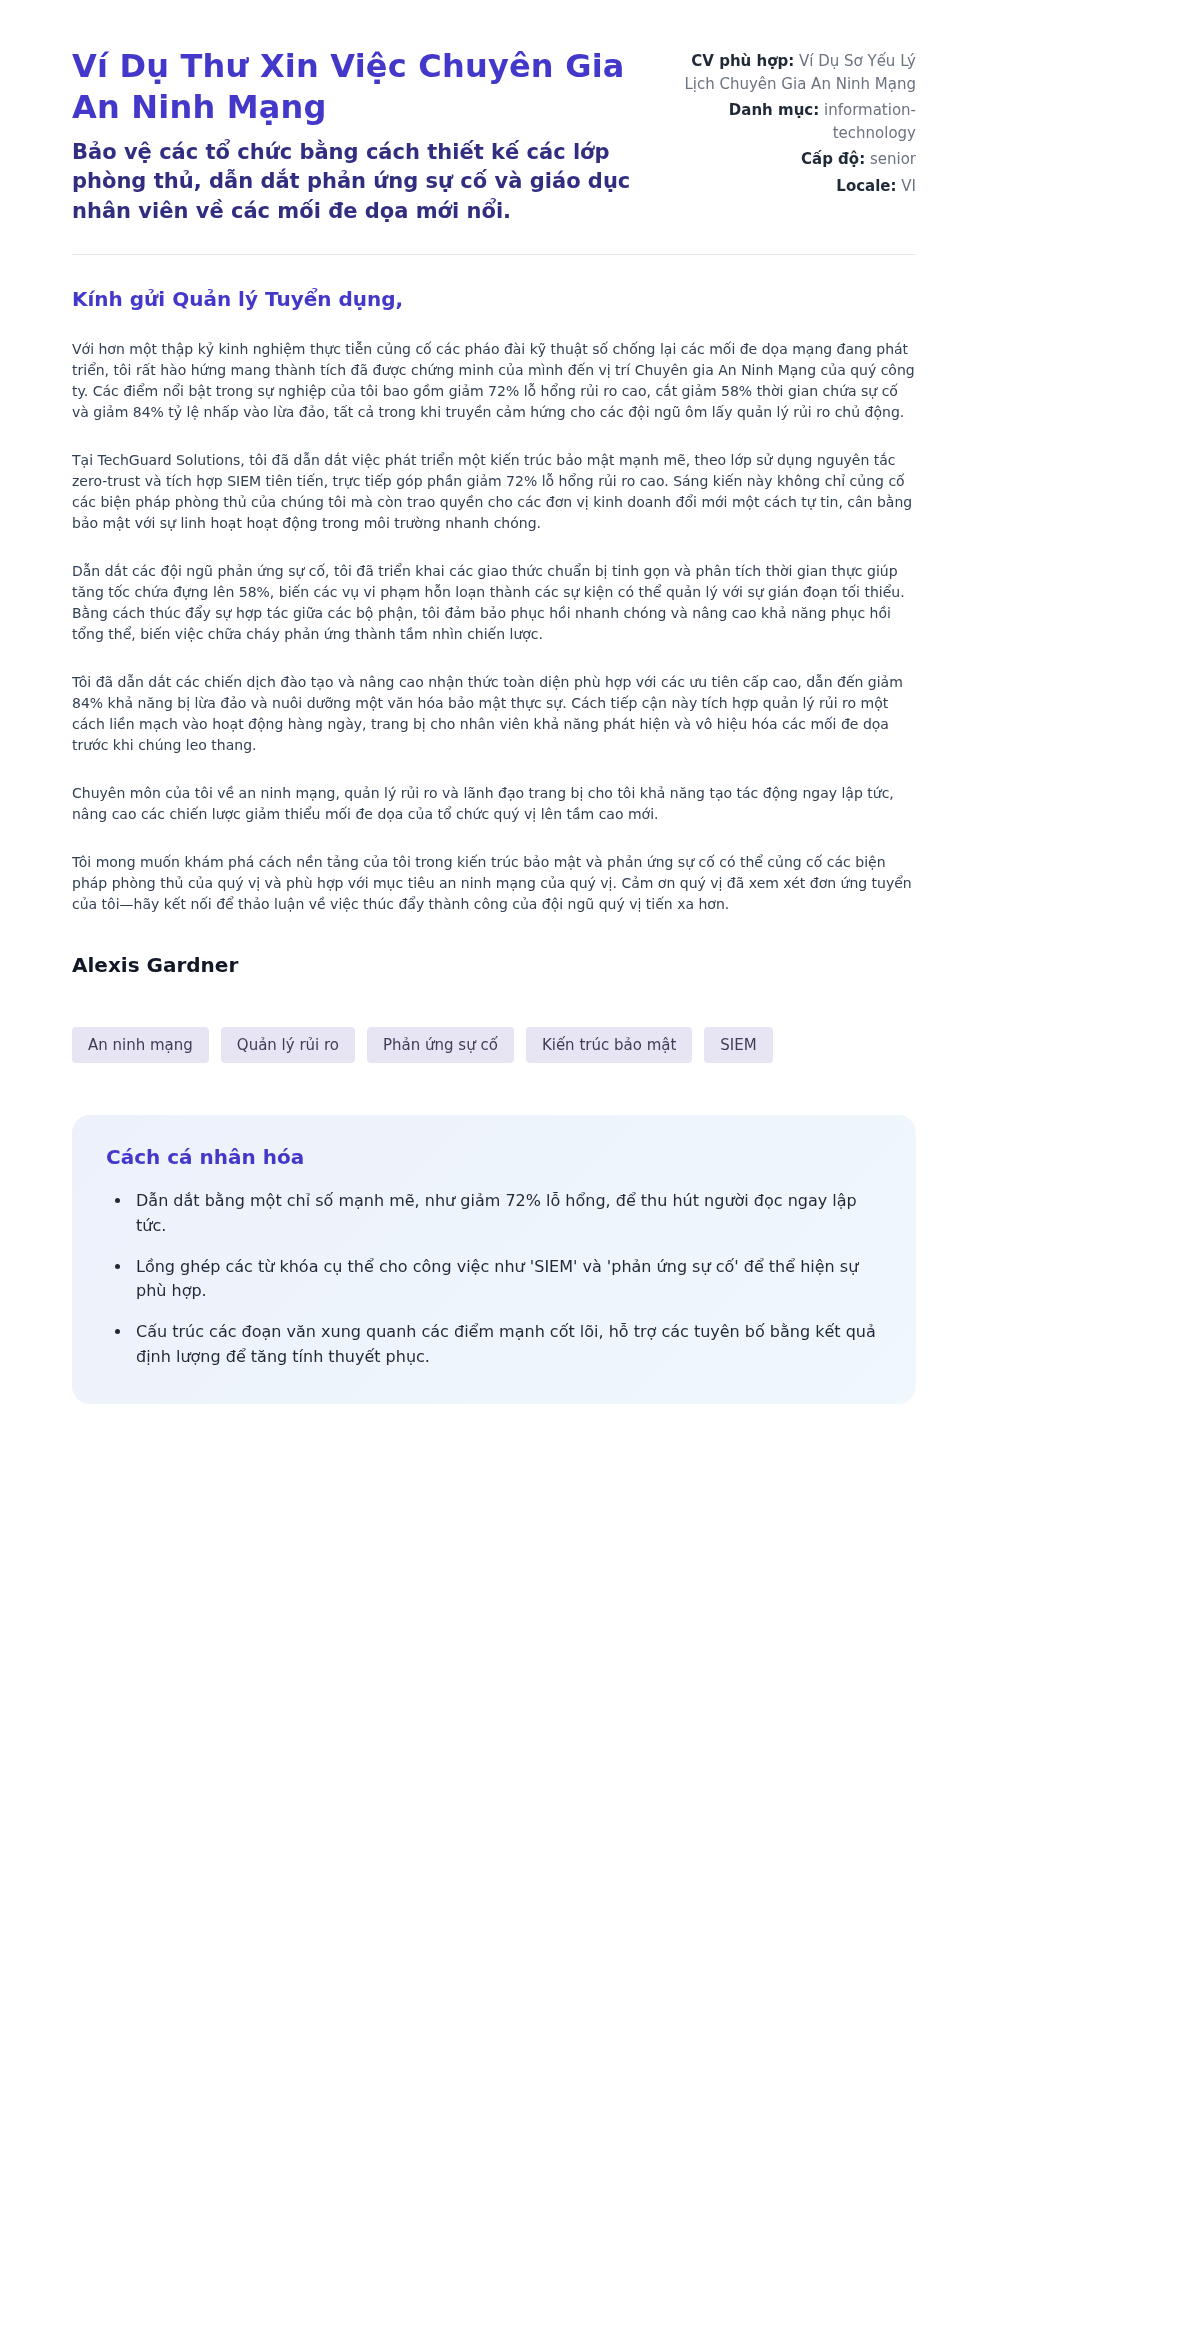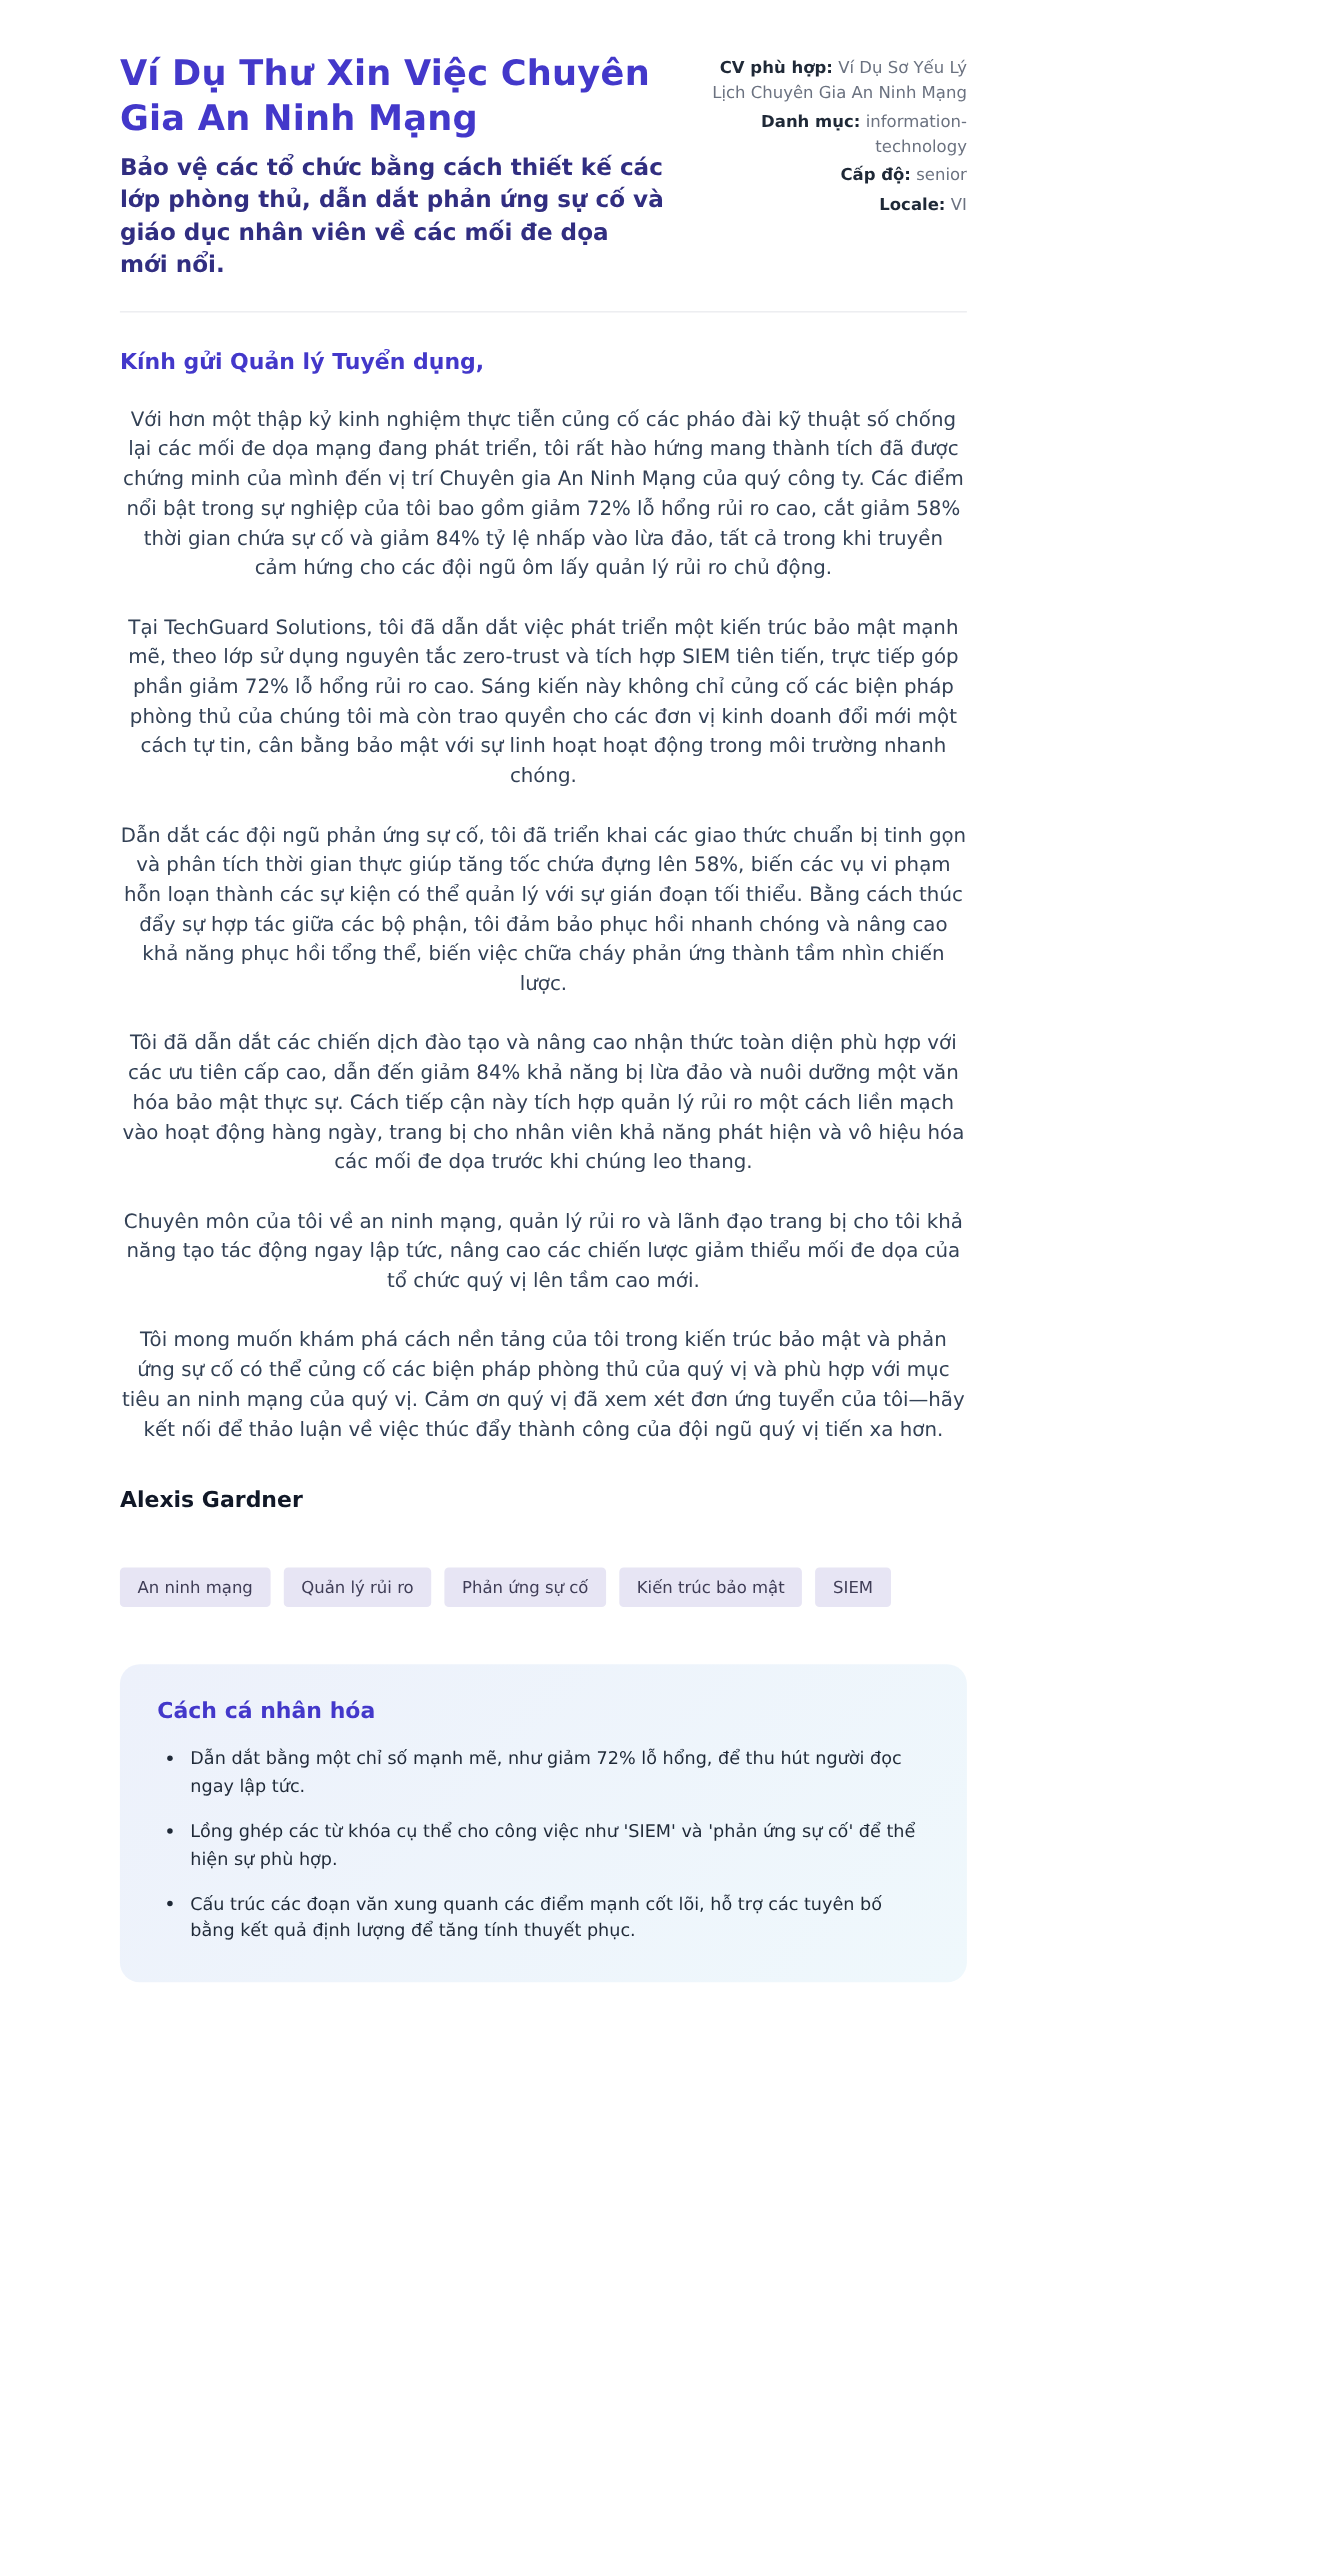--- a/index.html
+++ b/index.html
@@ -5,21 +5,21 @@
   * { margin: 0; padding: 0; box-sizing: border-box; }
   html, body { background: #ffffff; }
   body {
     width: 1200px;
     min-height: 2336px;
     margin: 0 auto;
     font-family: "DejaVu Sans", "Liberation Sans", sans-serif;
     color: var(--body-text, #334155);
     -webkit-font-smoothing: antialiased;
   }
-  .page { width: 988px; padding: 46px 109px 80px; }
+  .page { width: 988px; padding: 46px 72px 80px; }
 
   
   .header { display: flex; justify-content: space-between; align-items: flex-start; gap: 40px; }
   .header-left { width: 600px; }
   .page-title {
     font-size: 32px;
     line-height: 1.28;
     font-weight: 700;
     color: var(--accent, #4338ca);
     letter-spacing: 0.2px;
@@ -47,25 +47,24 @@
 
   
   .letter { padding-top: 32px; }
   .greeting {
     color: var(--accent, #4338ca);
     font-weight: 700;
     font-size: 20px;
     margin-bottom: 28px;
   }
   .para {
-    font-size: 18px;
+    font-size: 14px;
     line-height: 1.5;
     margin-bottom: 27px;
     color: var(--body-text, #334155);
-    text-align: center;
   }
   .sig-name { margin-top: 38px; font-weight: 700; font-size: 20px; color: #111827; }
   .sig-title { margin-top: 14px; font-size: 19px; color: var(--sig, #475569); }
 
   
   .tags { margin-top: 50px; display: flex; flex-wrap: wrap; gap: 12px; }
   .tag {
     display: inline-block;
     background: var(--tag-bg, #e7e5f4);
     color: var(--tag-text, #3f3d56);

